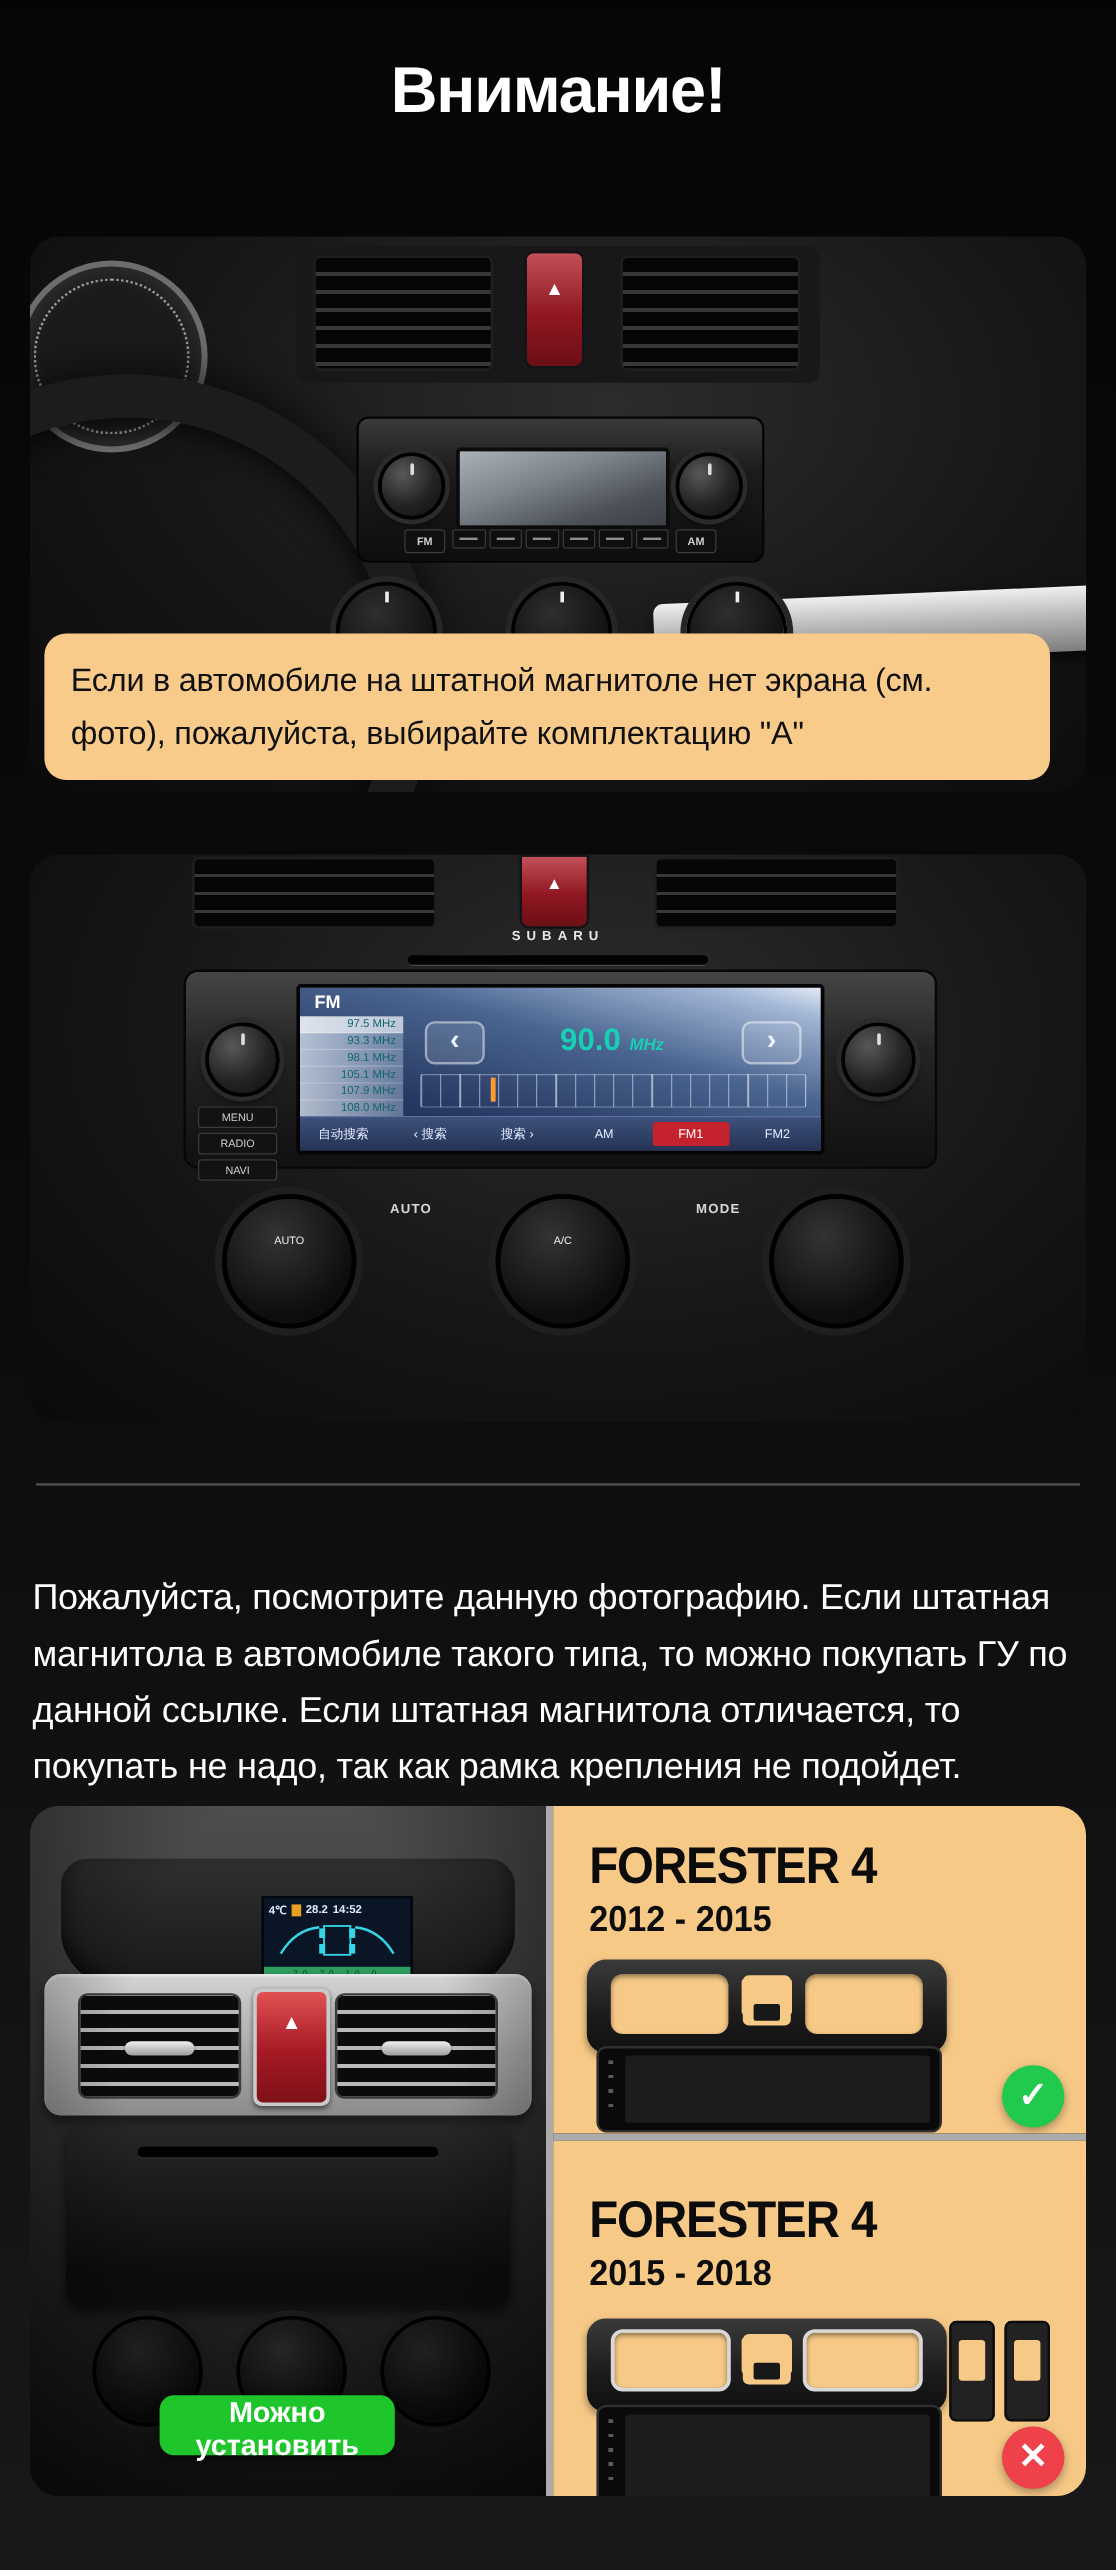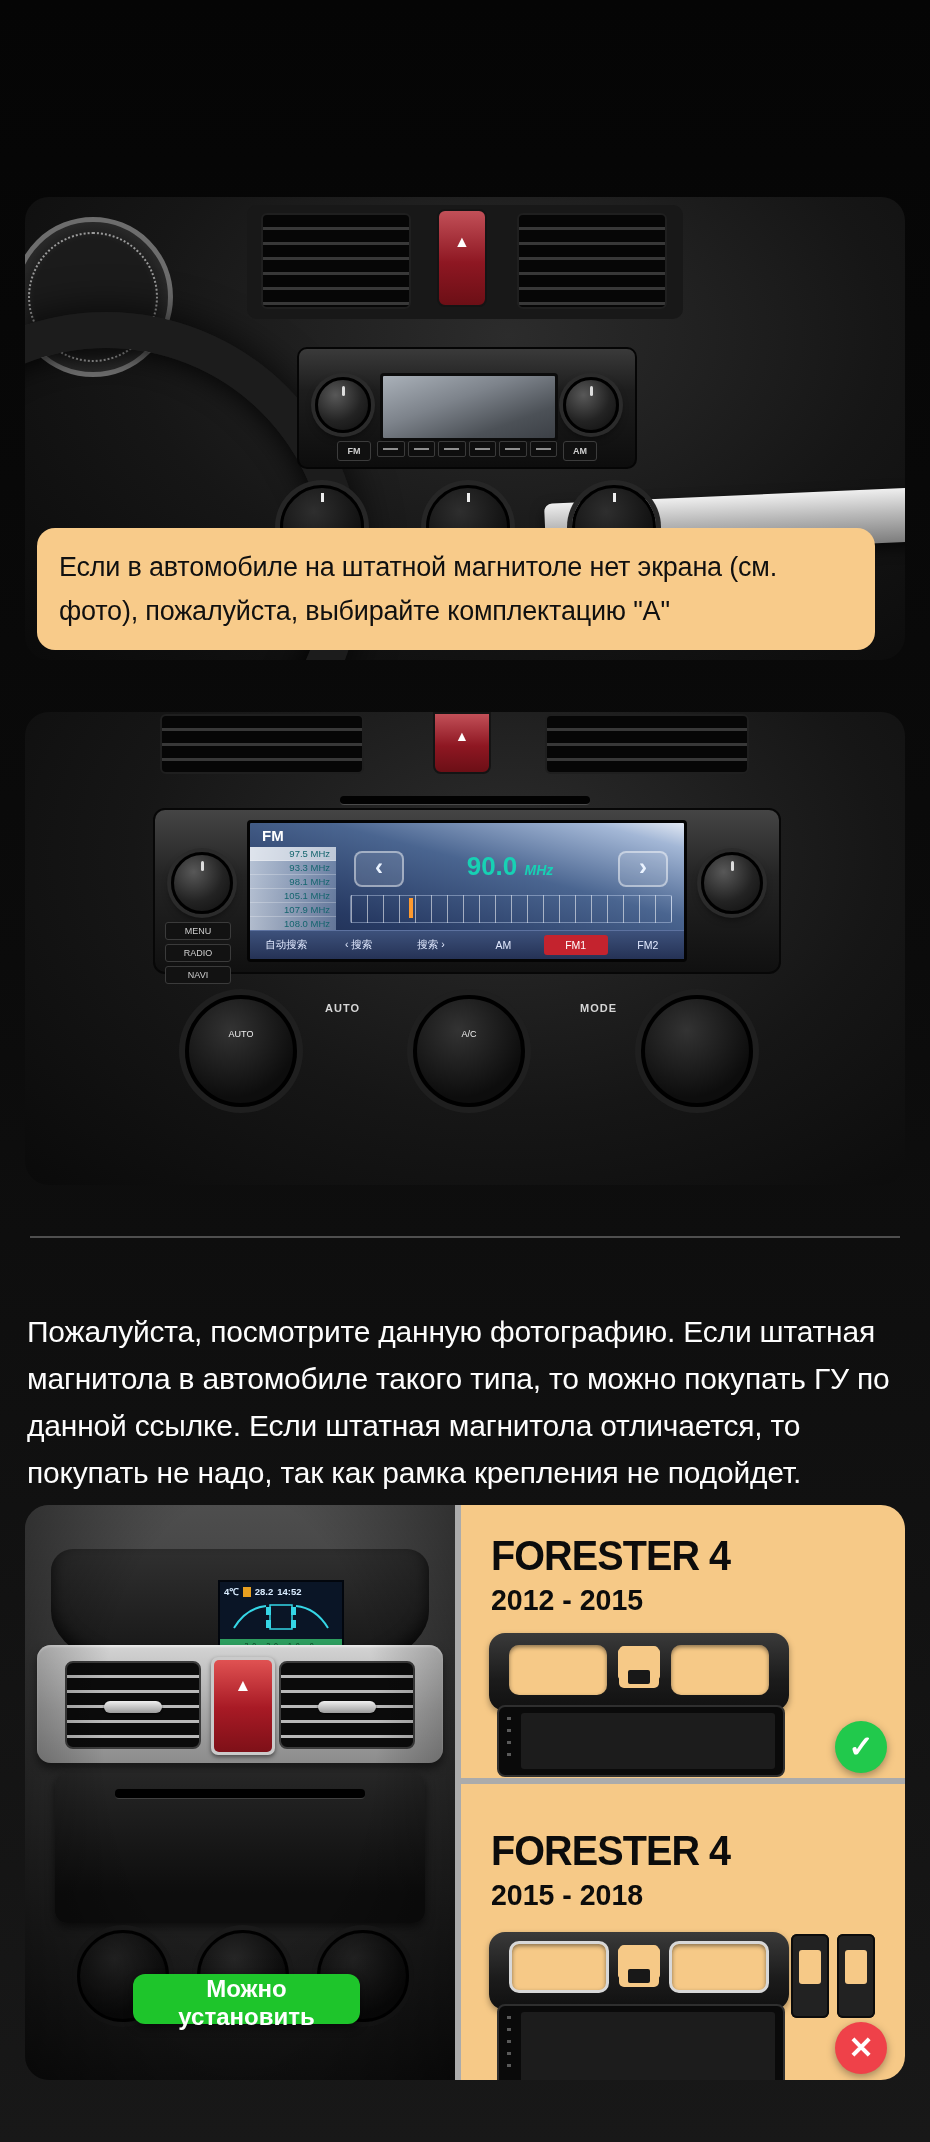--- a/index.html
+++ b/index.html
@@ -118,21 +118,21 @@
   .fp-hazard{position:absolute;left:50%;top:12px;width:58px;height:92px;margin-left:-29px;border-radius:7px;
     background:#cicaca;background:#cacaca;padding:3px;box-shadow:0 2px 4px rgba(0,0,0,.5);}
   .fp-hazard .hz{width:100%;height:100%;border-radius:5px;text-align:center;
     background:linear-gradient(180deg,#e05252 0%,#a81a25 52%,#7e1018 100%);color:#fff;}
   .fp-hazard .hz span{display:block;padding-top:16px;font-size:17px;}
   .fp-radio{position:absolute;left:30px;top:268px;width:370px;height:150px;border-radius:12px;
     background:linear-gradient(180deg,#262626,#0d0d0d 80%);box-shadow:0 4px 10px rgba(0,0,0,.6);}
   .fp-slot{position:absolute;left:60px;top:16px;width:250px;height:9px;background:#000;border-radius:4px;border-bottom:1px solid #404040;}
   .fp-knob{position:absolute;top:425px;width:86px;height:86px;border-radius:50%;border:3px solid #000;
     background:radial-gradient(circle at 40% 30%,#262626,#0a0a0a 70%);box-shadow:0 0 0 5px #1a1a1a;}
-  .install-btn{position:absolute;left:108px;top:469px;width:227px;height:50px;border:none;border-radius:12px;
+  .install-btn{position:absolute;left:108px;top:491px;width:196px;height:50px;border:none;border-radius:12px;
     background:#1EC52B;color:#fff;font-family:"Liberation Sans",sans-serif;font-size:24px;font-weight:bold;
     box-shadow:0 4px 10px rgba(0,0,0,.45);}
 
   .vdivider{position:absolute;left:430px;top:0;width:6px;height:575px;background:#ABABAB;}
   .hdivider{position:absolute;left:436px;top:273px;width:444px;height:6px;background:#ABABAB;}
   .panel{position:absolute;left:436px;width:444px;background:#F6C987;overflow:hidden;}
   .panel-1{top:0;height:273px;border-radius:0 24px 0 0;}
   .panel-2{top:279px;height:296px;border-radius:0 0 24px 0;}
   .panel .model{position:absolute;left:30px;color:#0c0c0c;font-size:43px;font-weight:800;letter-spacing:-1px;
     transform:scaleX(.92);transform-origin:left;}
@@ -164,20 +164,21 @@
   .status{position:absolute;right:18px;width:52px;height:52px;border-radius:50%;color:#fff;
     font-size:30px;font-weight:bold;text-align:center;line-height:52px;box-shadow:0 3px 8px rgba(0,0,0,.35);}
   .status.ok{top:216px;background:#21C94C;}
   .status.no{top:238px;background:#EF4149;}
 </style>
 </head>
 <body>
 
 <div class="page">
 
+  <div class="title">Внимание!</div>
 
   <div class="photo photo-a">
     <div class="abs pa-gauge"></div>
     <div class="abs pa-wheel"></div>
     <div class="abs pa-ventbar"></div>
     <div class="vent" style="left:236px;top:16px;width:146px;height:92px;"></div>
     <div class="vent" style="left:492px;top:16px;width:146px;height:92px;"></div>
     <div class="hazard" style="left:412px;top:12px;width:50px;height:98px;font-size:16px;padding-top:22px;box-sizing:border-box;">
       <span>▲</span>
     </div>
@@ -208,20 +209,21 @@
     </div>
     <div class="caption caption-a">Если в автомобиле на штатной магнитоле нет экрана (см. фото), пожалуйста, выбирайте комплектацию "A"</div>
   </div>
 
   <div class="photo photo-b">
     <div class="vent" style="left:135px;top:2px;width:200px;height:56px;"></div>
     <div class="vent" style="left:520px;top:2px;width:200px;height:56px;"></div>
     <div class="hazard" style="left:408px;top:0;width:58px;height:62px;border-radius:0 0 8px 8px;font-size:14px;padding-top:14px;box-sizing:border-box;">
       <span>▲</span>
     </div>
+    <div class="pb-brand">SUBARU</div>
     <div class="pb-slot"></div>
 
     <div class="pb-unit">
       <div class="knob" style="left:16px;top:42px;width:56px;height:56px;"></div>
       <div class="knob" style="right:16px;top:42px;width:56px;height:56px;"></div>
       <div class="pb-sbtns">
         <span>MENU</span>
         <span>RADIO</span>
         <span>NAVI</span>
       </div>

